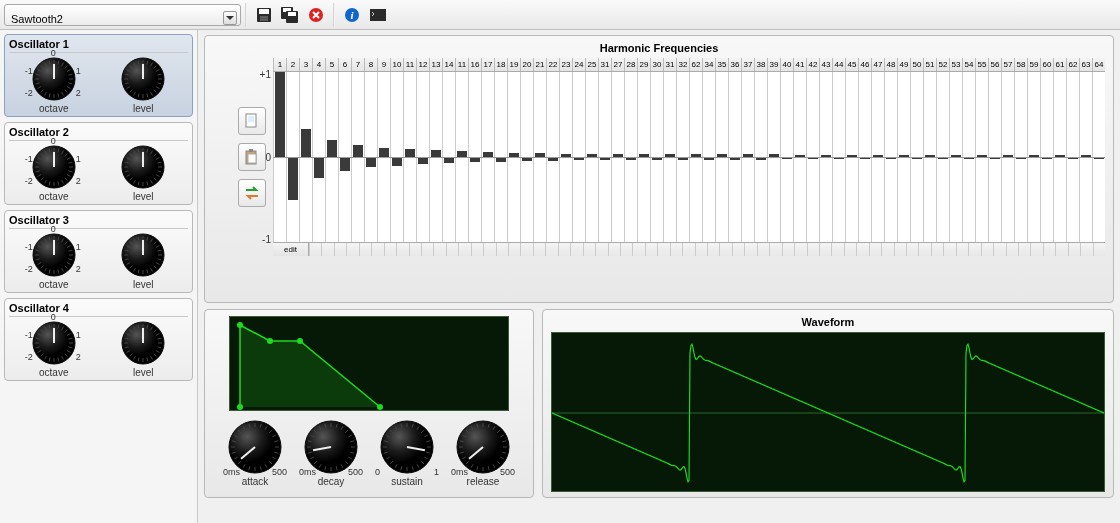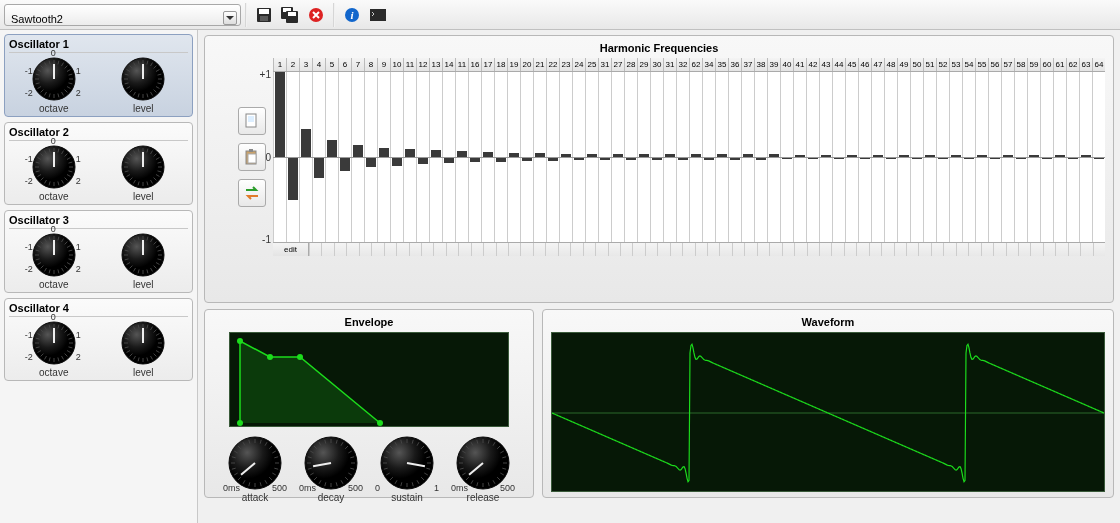--- a/index.html
+++ b/index.html
@@ -944,21 +944,20 @@
               <div class="ecell"></div>
               <div class="ecell"></div>
             </div>
         </div>
       </div>
     </div>
 
     <div class="bottom-row">
 
       <div class="panel env-panel">
-        <div class="panel-title">Envelope</div>
         <div class="env-graph">
           <svg width="280" height="95">
             <polygon points="10,90 10,8 40,24 70,24 150,90" fill="#0b3a0b"></polygon>
             <polyline points="10,90 10,8 40,24 70,24 150,90" fill="none" stroke="#1cdc1c" stroke-width="1.5"></polyline>
             <circle cx="10" cy="90" r="3" fill="#1cdc1c"></circle>
             <circle cx="10" cy="8" r="3" fill="#1cdc1c"></circle>
             <circle cx="40" cy="24" r="3" fill="#1cdc1c"></circle>
             <circle cx="70" cy="24" r="3" fill="#1cdc1c"></circle>
             <circle cx="150" cy="90" r="3" fill="#1cdc1c"></circle>
           </svg>

